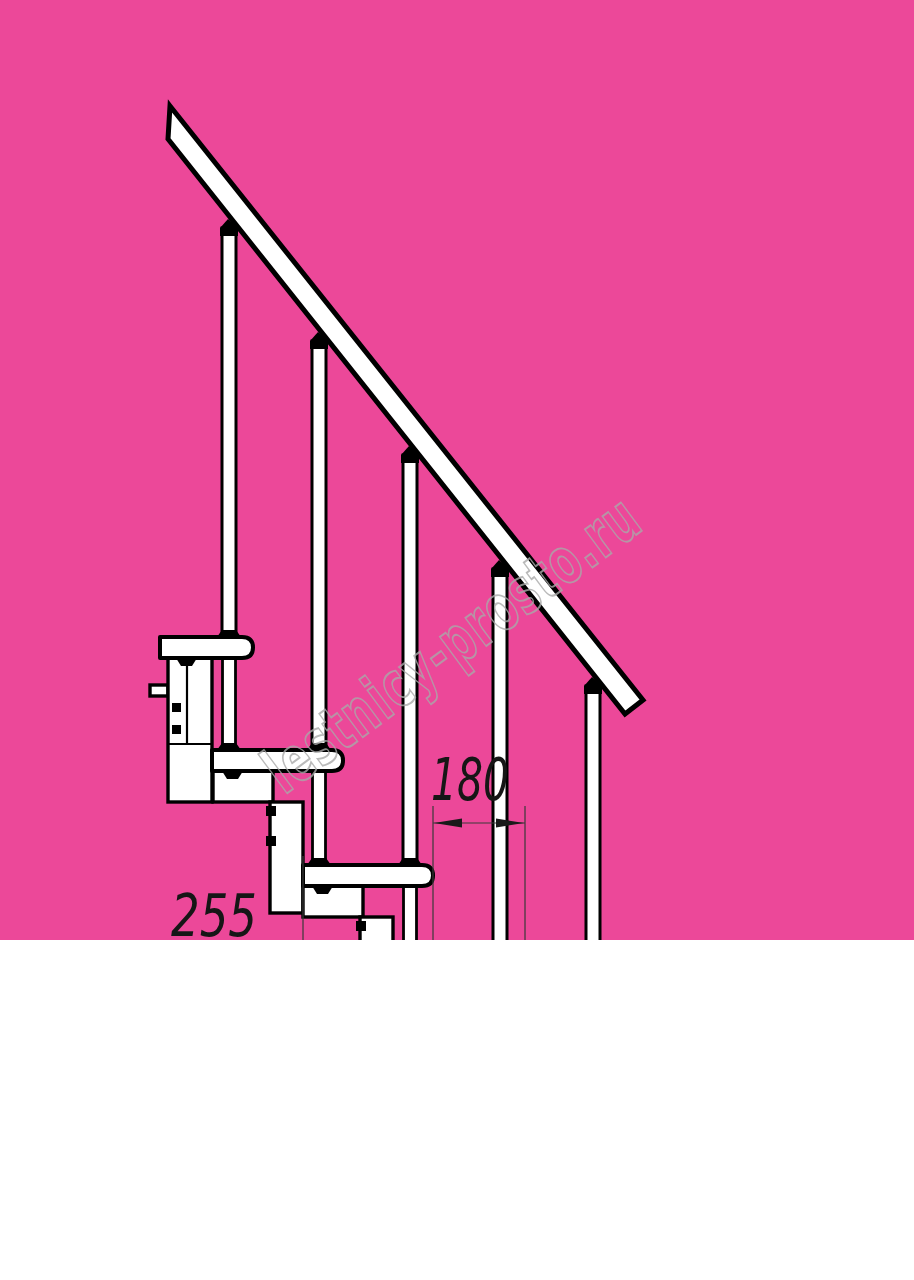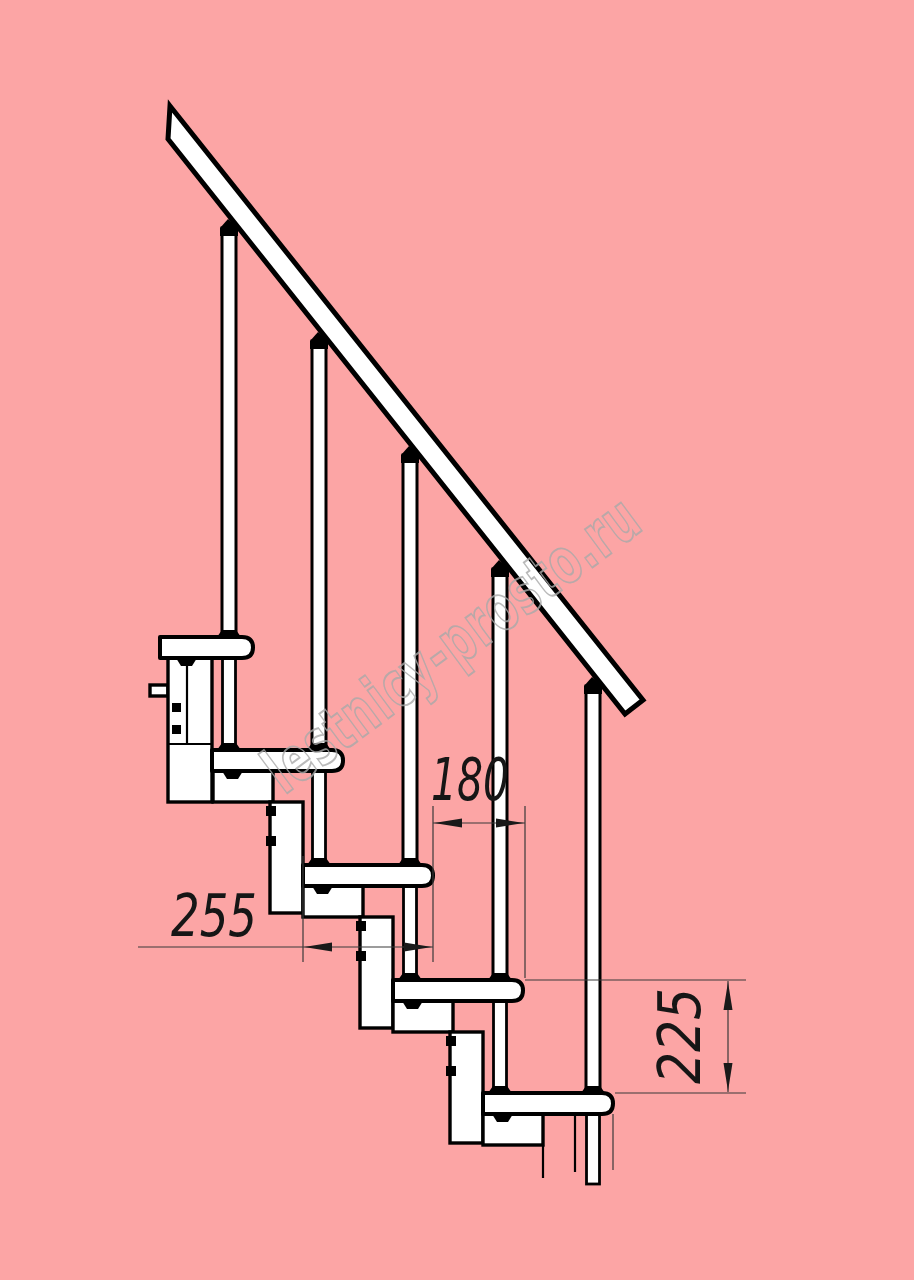--- a/index.html
+++ b/index.html
@@ -1,16 +1,16 @@
 <!DOCTYPE html>
 <html><head>
 <meta charset="utf-8">
 <style>
   html,body{margin:0;padding:0;background:#ffffff;}
-  .canvas{position:relative;width:914px;height:1280px;background:#fca5a5;overflow:hidden;
+  .canvas{position:relative;width:914px;height:940px;background:#ec4899;overflow:hidden;
           font-family:"DejaVu Sans",sans-serif;text-decoration:underline;}
   svg{position:absolute;left:0;top:0;}
   .struct{fill:#ffffff;stroke:#000000;stroke-width:4;stroke-linejoin:round;}
   .col{fill:#ffffff;stroke:#000000;stroke-width:3.4;stroke-linejoin:miter;}
   .bal{fill:#ffffff;stroke:#000000;stroke-width:3;}
   .rod{fill:#ffffff;stroke:#000000;stroke-width:2.8;}
   .rail{fill:#ffffff;stroke:#000000;stroke-width:5;stroke-linejoin:miter;}
   .blk{fill:#000000;stroke:none;}
   .inner{stroke:#000000;stroke-width:2.2;fill:none;}
   .dim{stroke:#3a3a3a;stroke-width:1.2;fill:none;}

